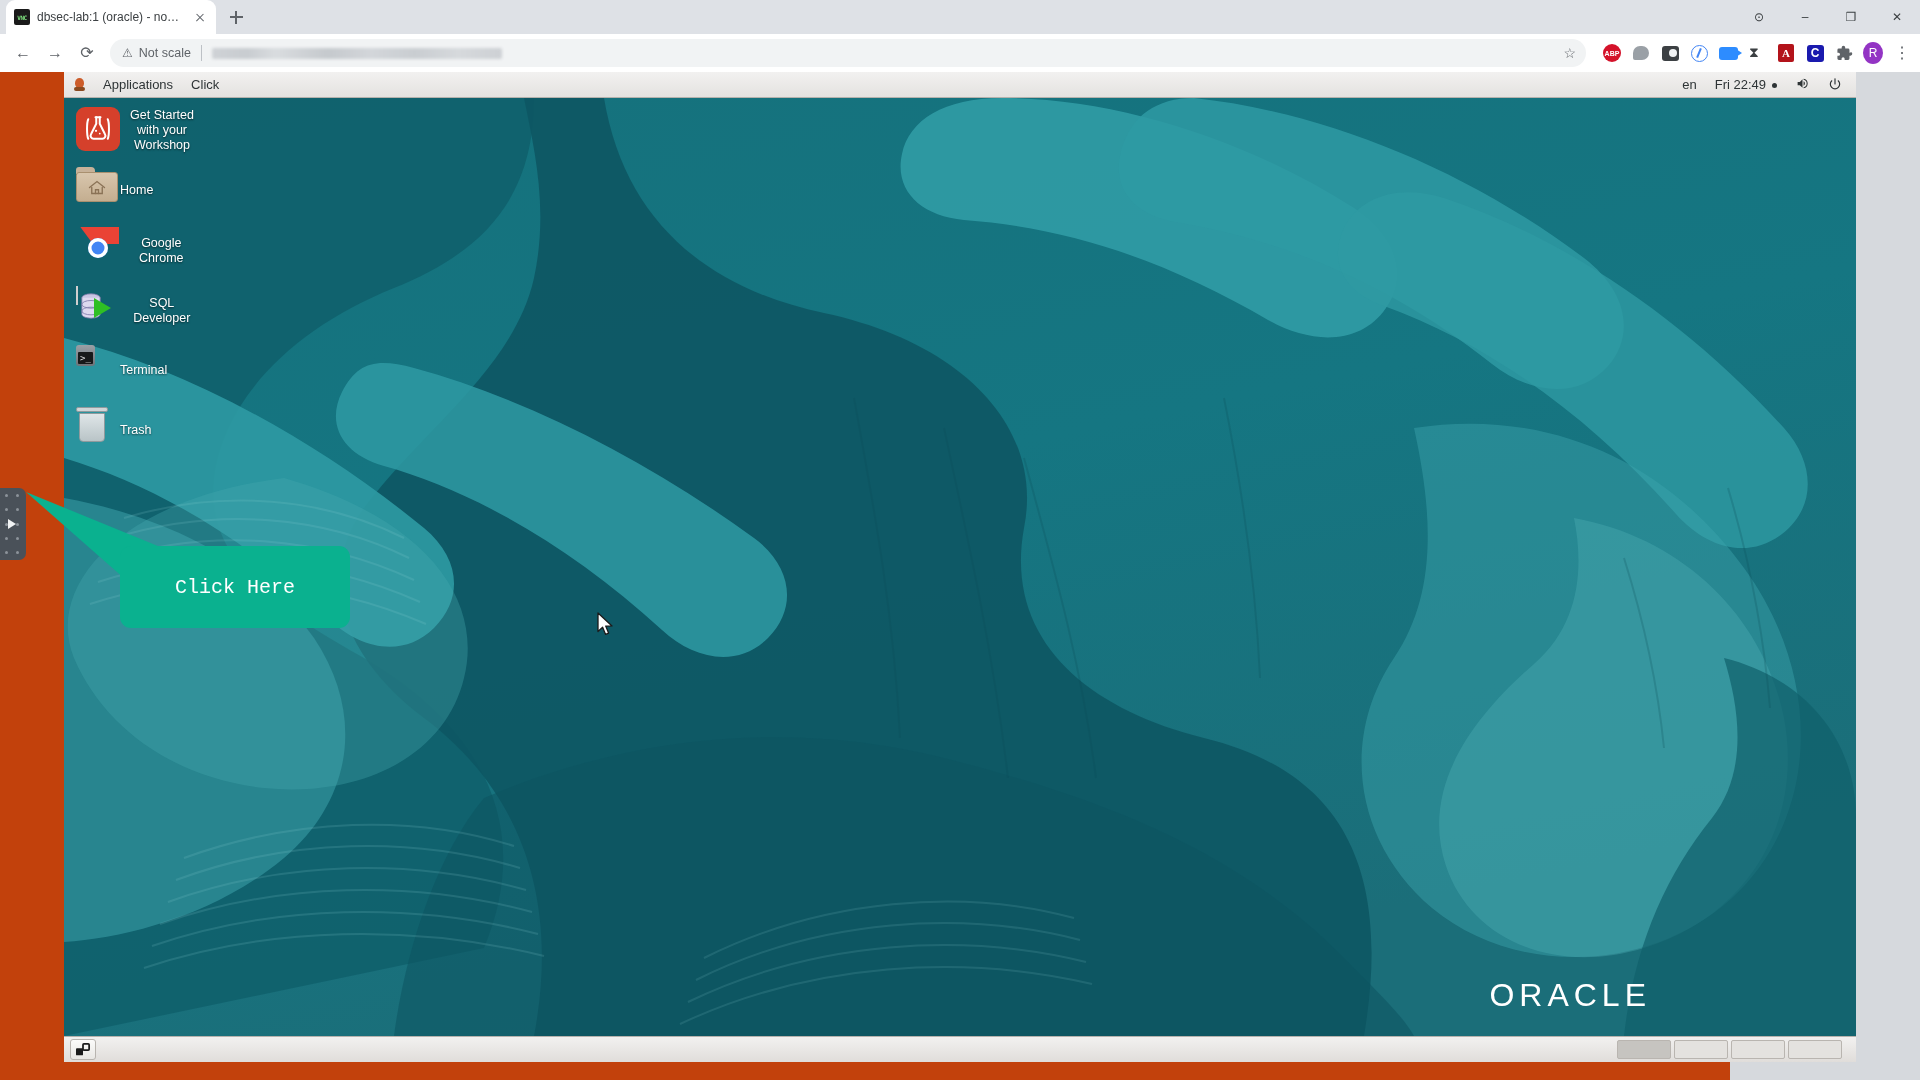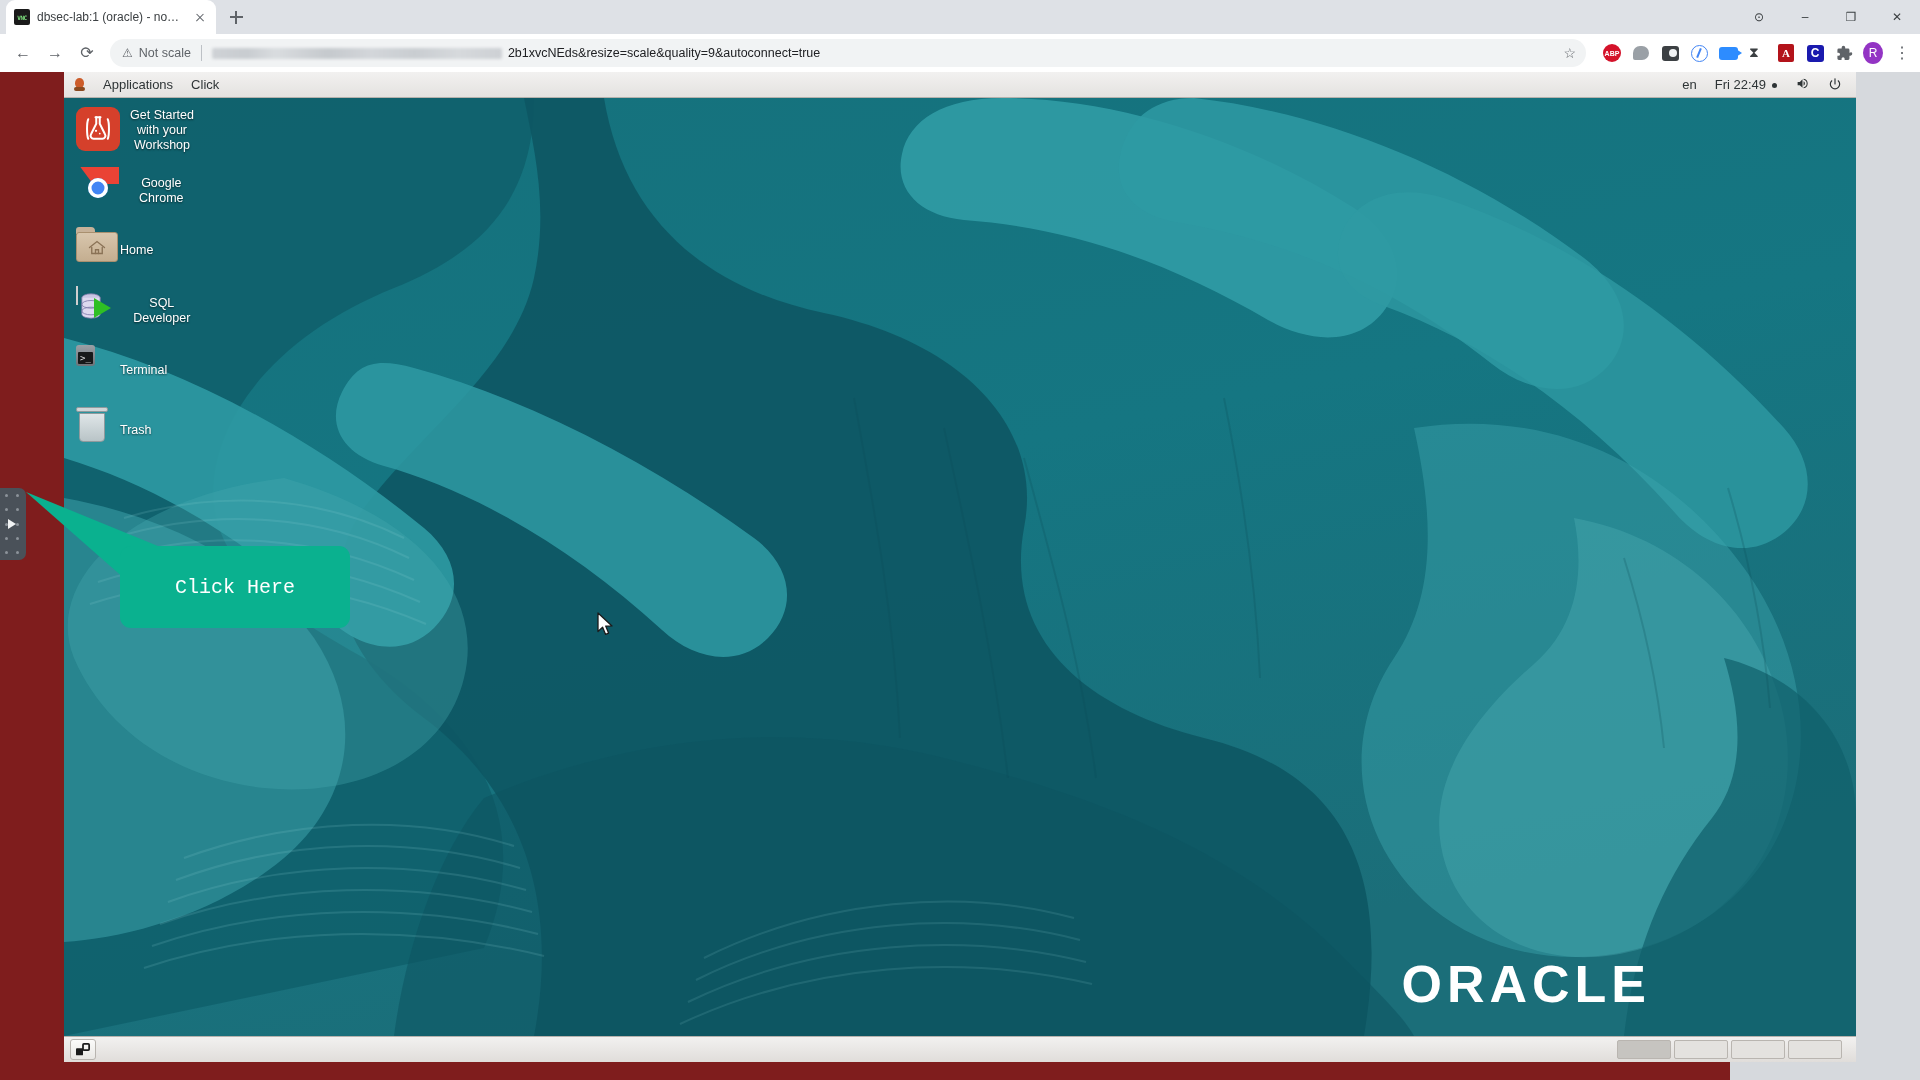--- a/index.html
+++ b/index.html
@@ -109,21 +109,21 @@
     font-family:"Liberation Serif", serif; }
   .e-c { width:17px; height:17px; background:#1a1aae; border-radius:3px; color:#fff;
     font-size:12px; font-weight:bold; display:flex; align-items:center; justify-content:center; }
   .e-avatar { width:22px; height:22px; border-radius:50%; background:#9334c4; color:#fff;
     font-size:12px; display:flex; align-items:center; justify-content:center; }
   .e-kebab { width:18px; color:#5f6368; font-size:16px; line-height:1; text-align:center; }
 
   
   .vnc-frame {
     position:absolute; left:0; top:72px; width:1730px; height:1008px;
-    background:#7f1d1d;
+    background:#c2410c;
   }
   .vnc-screen {
     position:absolute; left:64px; top:0; width:1792px; height:990px;
     overflow:hidden; background:#14707a;
   }
 
   
   .gpanel {
     position:absolute; left:0; top:0; width:1792px; height:26px;
     background:linear-gradient(#f2f1f0,#e4e2e0);
@@ -143,21 +143,21 @@
   .gp-ico { font-size:14px; line-height:1; cursor:pointer; }
 
   
   .wall {
     position:absolute; left:0; top:26px; width:1792px; height:938px;
     background:#16707b; overflow:hidden;
   }
   .wall svg { position:absolute; left:0; top:0; width:1792px; height:938px; display:block; }
   .oracle-mark {
     position:absolute; right:205px; bottom:22px; color:#ffffff;
-    font-size:52px; letter-spacing:5px; font-weight:700;
+    font-size:32px; letter-spacing:5px; font-weight:400;
     font-family:"Liberation Sans", sans-serif; user-select:none;
   }
 
   
   .dicons { position:absolute; left:0; top:26px; width:150px; z-index:10; }
   .dicon {
     width:132px; margin:4px 0 0 10px; padding:5px 2px 4px;
     display:flex; flex-direction:row; align-items:center; cursor:pointer;
   }
   .dicon-img { width:44px; height:44px; position:relative; margin-bottom:3px; }
@@ -295,21 +295,20 @@
     </div>
     <div class="nav-btn">
       <span class="nav-ico">⟳</span>
     </div>
 
     <div class="omnibox">
       <span class="insecure-ico">⚠</span>
       <span class="insecure-txt">Not scale</span>
       <span class="omni-div"></span>
       <span class="url-redacted"></span>
-      <span class="url-text">2b1xvcNEds&amp;resize=scale&amp;quality=9&amp;autoconnect=true</span>
       <span class="star-ico">☆</span>
     </div>
 
     <div class="ext-bar">
       <span class="ext">
         <span class="e-abp">ABP</span>
       </span>
       <span class="ext">
           <i class="e-bubble"></i>
         </span>
@@ -464,36 +463,36 @@
                 <circle cx="13.4" cy="15.6" r="0.7" fill="#ffffff" stroke="none"></circle>
                 <path d="M4.2 4.2c-1.3 2.6-1.3 13 0 15.6"></path>
                   <path d="M19.8 4.2c1.3 2.6 1.3 13 0 15.6"></path>
               </svg>
             </span>
           </span>
           <span class="dicon-label">Get Started with your Workshop</span>
         </div>
 
         <div class="dicon">
-          <span class="dicon-img"><i class="ic-chrome"></i></span>
-          <span class="dicon-label">Google Chrome</span>
-        </div>
-
-        <div class="dicon">
           <span class="dicon-img">
             <span class="ic-home">
               <i class="back"></i><i class="body"></i>
               <svg class="hs" viewBox="0 0 24 20" fill="none" stroke="#8a7256" stroke-width="1.8" stroke-linecap="round">
                 <path d="M2 10 12 2l10 8"></path>
                   <path d="M5 10v8h14v-8"></path>
                   <path d="M10 18v-5h4v5"></path>
               </svg>
             </span>
           </span>
           <span class="dicon-label">Home</span>
+        </div>
+
+        <div class="dicon">
+          <span class="dicon-img"><i class="ic-chrome"></i></span>
+          <span class="dicon-label">Google Chrome</span>
         </div>
 
         <div class="dicon">
           <span class="dicon-img">
             <span class="ic-sql">
               <svg class="cyl" viewBox="0 0 24 30">
                 <ellipse cx="12" cy="5" rx="11" ry="4.6" fill="#c9c6e3" stroke="#7d7aa8" stroke-width="1"></ellipse>
                 <path d="M1 5v20c0 2.5 5 4.6 11 4.6s11-2.1 11-4.6V5" fill="#ddd9ef" stroke="#7d7aa8" stroke-width="1"></path>
                 <ellipse cx="12" cy="13" rx="11" ry="4.6" fill="none" stroke="#7d7aa8" stroke-width="1"></ellipse>
                 <ellipse cx="12" cy="21" rx="11" ry="4.6" fill="none" stroke="#7d7aa8" stroke-width="1"></ellipse>

